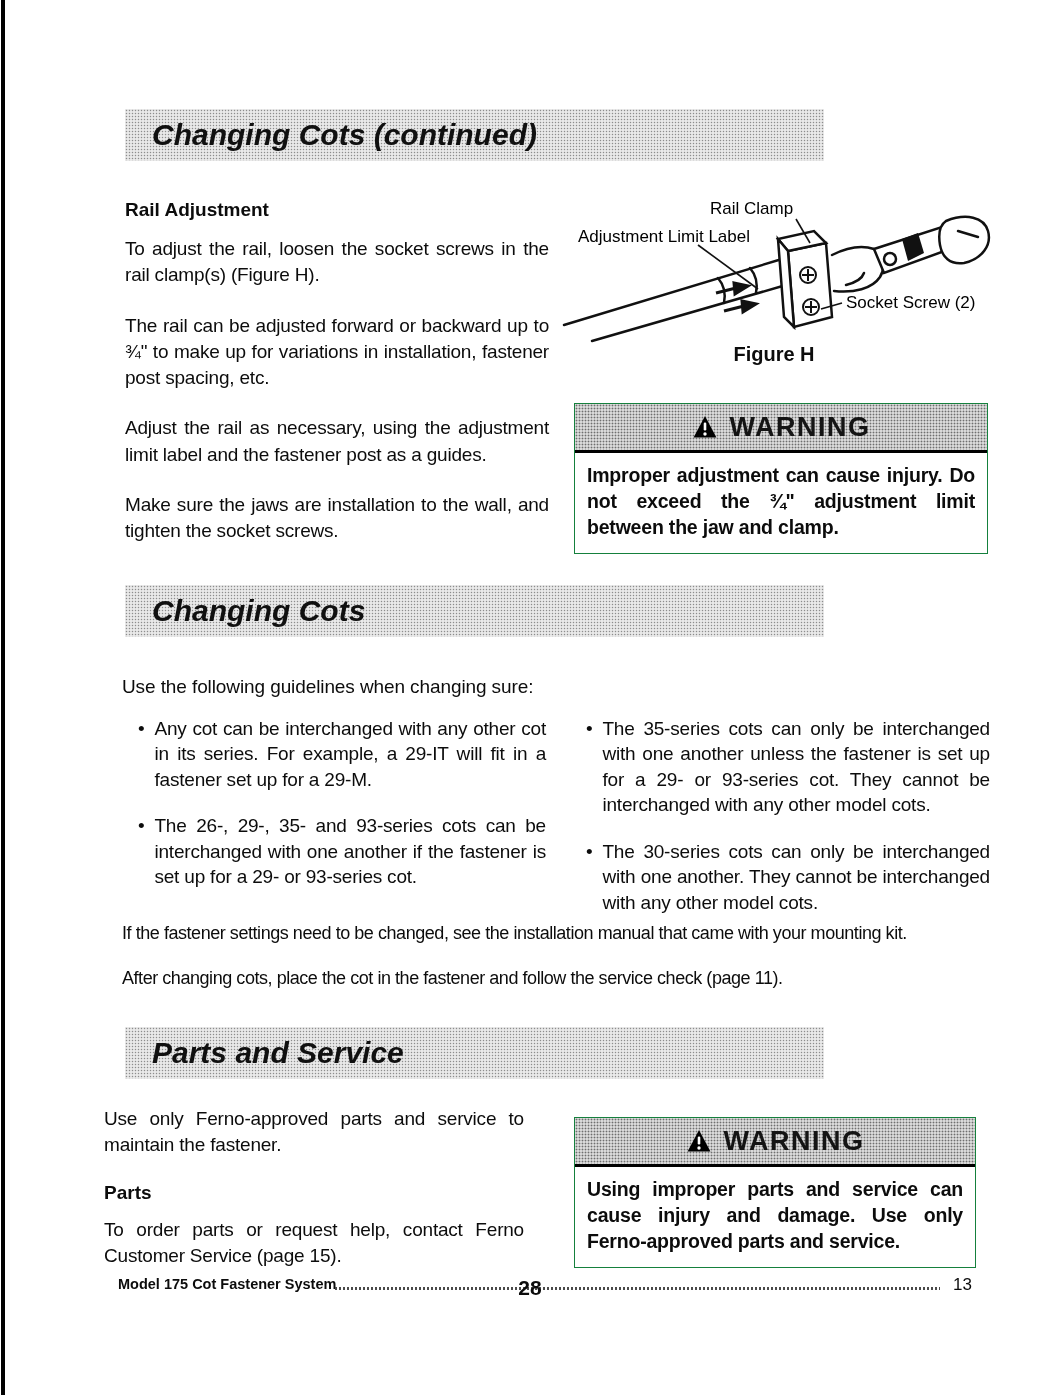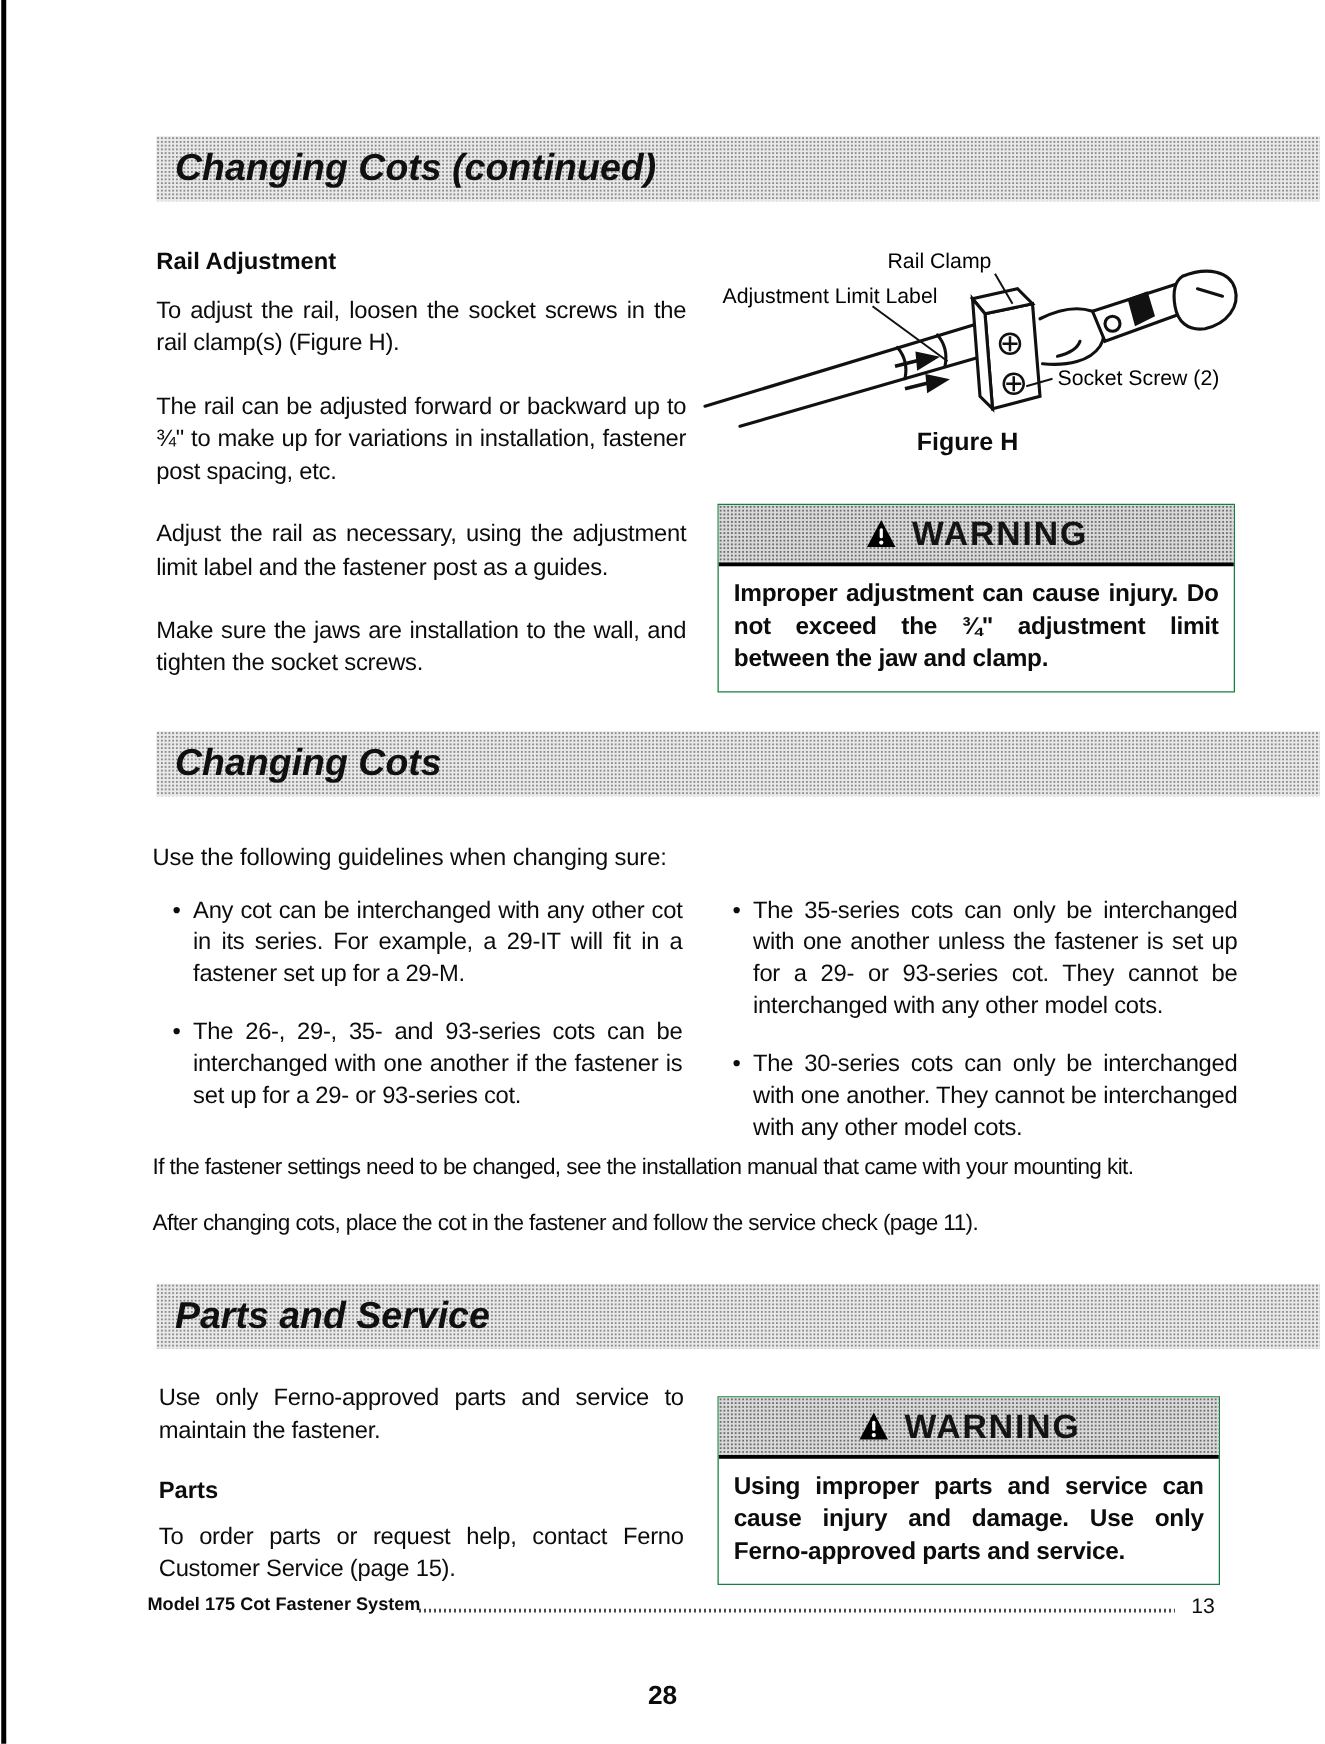--- a/index.html
+++ b/index.html
@@ -4,25 +4,25 @@
 <style>
   html,body{margin:0;padding:0;}
   body{
     width:1060px;height:1395px;position:relative;background:#ffffff;
     font-family:"Liberation Sans", sans-serif;color:#0c0c0c;overflow:hidden;
   }
   .edge-strip{position:absolute;left:1px;top:0;width:4px;height:1395px;background:#000;}
 
   
   .banner{
-    position:absolute;left:125px;width:931px;height:52px;box-sizing:border-box;
+    position:absolute;left:125px;width:699px;height:52px;box-sizing:border-box;
     background-color:#e9e9e9;
     background-image:radial-gradient(circle,#8d8d8d 0.75px,rgba(0,0,0,0) 1.05px);
     background-size:3px 3px;
-    display:flex;align-items:center;padding-left:15px;
+    display:flex;align-items:center;padding-left:27px;
     font-style:italic;font-weight:bold;font-size:30px;color:#101010;
   }
 
   .col-text{font-size:19px;line-height:1.38;letter-spacing:-0.2px;text-align:justify;}
   .col-text p{margin:0 0 24px 0;}
   .h-bold{font-weight:bold;font-size:19px;margin:0 0 13px 0;letter-spacing:0;}
 
   
   .figure-wrap{position:absolute;left:550px;top:193px;width:450px;height:182px;}
   .fig-label{position:absolute;font-size:17px;color:#000;white-space:nowrap;}
@@ -50,21 +50,21 @@
 
   .note-line{position:absolute;left:122px;font-size:18px;letter-spacing:-0.45px;white-space:nowrap;}
 
   .intro-line{position:absolute;font-size:19px;letter-spacing:-0.1px;}
 
   
   .footer-left{position:absolute;left:118px;top:1276px;font-weight:bold;font-size:14.5px;}
   .footer-rule{position:absolute;left:335px;top:1287px;width:605px;height:3px;
     background-image:repeating-linear-gradient(90deg,#4a4a4a 0 2px,rgba(0,0,0,0) 2px 4px);}
   .footer-right{position:absolute;left:953px;top:1275px;font-size:17px;}
-  .page-num{position:absolute;left:0;top:1345px;width:1060px;text-align:center;
+  .page-num{position:absolute;left:0;top:1276px;width:1060px;text-align:center;
     font-weight:bold;font-size:21px;}
 </style>
 </head>
 <body>
 
 <div class="edge-strip"></div>
 
 <div class="banner" style="top:109px;">
   <span>Changing Cots (continued)</span>
 </div>
@@ -172,21 +172,21 @@
   </div>
 </div>
 
 <div class="note-line" style="top:923px;">If the fastener settings need to be changed, see the installation manual that came with your mounting kit.</div>
 <div class="note-line" style="top:968px;">After changing cots, place the cot in the fastener and follow the service check (page 11).</div>
 
 <div class="banner" style="top:1027px;">
   <span>Parts and Service</span>
 </div>
 
-<div class="col-text" style="position:absolute;left:127px;top:1106px;width:420px;">
+<div class="col-text" style="position:absolute;left:104px;top:1106px;width:420px;">
   <p style="margin-bottom:22px;">Use only Ferno-approved parts and service to maintain the fastener.</p>
   <div class="h-bold" style="margin-bottom:10px;">Parts</div>
   <p>To order parts or request help, contact Ferno Customer Service (page 15).</p>
 </div>
 
 <div class="warnbox" style="left:574px;top:1117px;width:402px;">
   <div class="warnhead">
     <svg width="26" height="24" viewBox="0 0 24 24">
       <polygon points="12,1 23.4,22.5 0.6,22.5" fill="#000"></polygon>
       <rect x="10.7" y="7.5" width="2.6" height="8" rx="1.2" fill="#fff"></rect>

